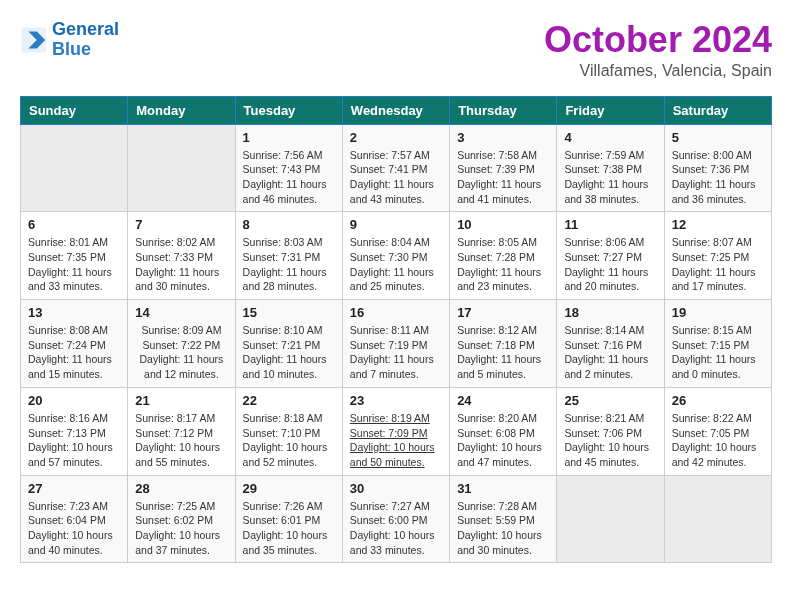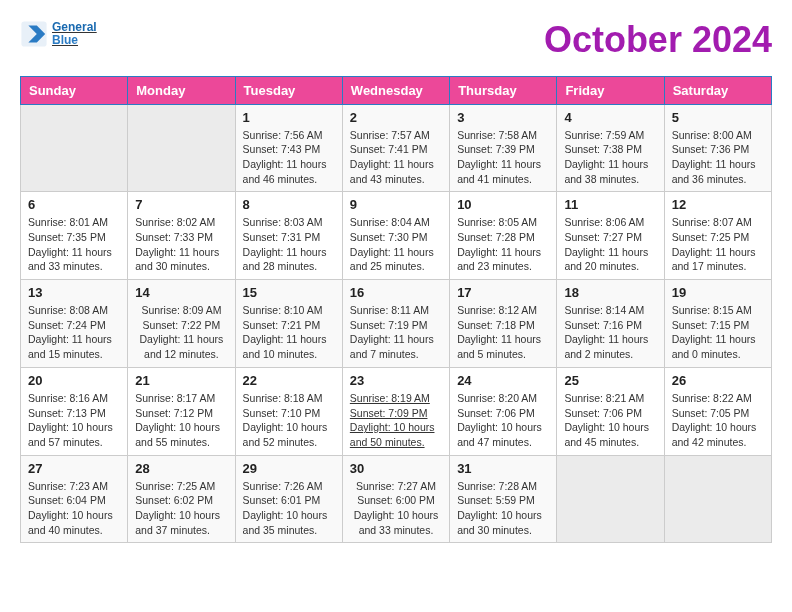--- a/index.html
+++ b/index.html
@@ -15,25 +15,24 @@
       justify-content: space-between;
       align-items: flex-start;
       margin-bottom: 16px;
     }
     .logo {
       display: flex;
       align-items: center;
       gap: 4px;
     }
     .logo-text {
-      font-size: 12px;
+      font-size: 18px;
       font-weight: bold;
       color: #333;
       line-height: 1.1;
-      text-decoration: underline;
     }
     .logo-text span {
       color: #1a6ab0;
     }
     .logo-icon {
       width: 28px;
       height: 28px;
     }
     .title-block {
       text-align: right;
@@ -48,21 +47,21 @@
       font-size: 16px;
       color: #555;
       margin-top: 2px;
     }
     table {
       width: 100%;
       border-collapse: collapse;
       font-size: 11px;
     }
     thead tr th {
-      background-color: #ec4899;
+      background-color: #0f766e;
       color: #fff;
       padding: 6px 8px;
       text-align: left;
       font-size: 13px;
       font-weight: bold;
       border: 1px solid #2a7bc4;
     }
     tbody tr td {
       border: 1px solid #ccc;
       padding: 5px 7px;
@@ -102,20 +101,21 @@
       <rect x="2" y="2" width="36" height="36" rx="4" fill="#e8f0f8"></rect>
       <polygon points="24,8 36,20 24,32 12,32 24,20 12,8" fill="#2a7bc4"></polygon>
     </svg>
     <div class="logo-text">
       <div><span>General</span></div>
       <div style="color:#2a7bc4;">Blue</div>
     </div>
   </div>
   <div class="title-block">
     <div class="month-title">October 2024</div>
+    <div class="location-title">Villafames, Valencia, Spain</div>
   </div>
 </div>
 
 <table>
   <thead>
     <tr>
       <th>Sunday</th>
       <th>Monday</th>
       <th>Tuesday</th>
       <th>Wednesday</th>
@@ -268,21 +268,21 @@
         </td>
         <td>
           <span class="day-number">23</span>
           <div class="day-info" style="white-space: pre-line; text-decoration: underline;">Sunrise: 8:19 AM
 Sunset: 7:09 PM
 Daylight: 10 hours and 50 minutes.</div>
         </td>
         <td>
           <span class="day-number">24</span>
           <div class="day-info" style="white-space: pre-line;">Sunrise: 8:20 AM
-Sunset: 7:06 PM
+Sunset: 6:08 PM
 Daylight: 10 hours and 47 minutes.</div>
         </td>
         <td>
           <span class="day-number">25</span>
           <div class="day-info" style="white-space: pre-line;">Sunrise: 8:21 AM
 Sunset: 7:06 PM
 Daylight: 10 hours and 45 minutes.</div>
         </td>
         <td>
           <span class="day-number">26</span>
@@ -305,21 +305,21 @@
 Daylight: 10 hours and 37 minutes.</div>
         </td>
         <td>
           <span class="day-number">29</span>
           <div class="day-info" style="white-space: pre-line;">Sunrise: 7:26 AM
 Sunset: 6:01 PM
 Daylight: 10 hours and 35 minutes.</div>
         </td>
         <td>
           <span class="day-number">30</span>
-          <div class="day-info" style="white-space: pre-line; text-align: center;">Sunrise: 7:27 AM
+          <div class="day-info" style="white-space: pre-line;">Sunrise: 7:27 AM
 Sunset: 6:00 PM
 Daylight: 10 hours and 33 minutes.</div>
         </td>
         <td>
           <span class="day-number">31</span>
           <div class="day-info" style="white-space: pre-line;">Sunrise: 7:28 AM
 Sunset: 5:59 PM
 Daylight: 10 hours and 30 minutes.</div>
         </td>
         <td class="empty"></td>

